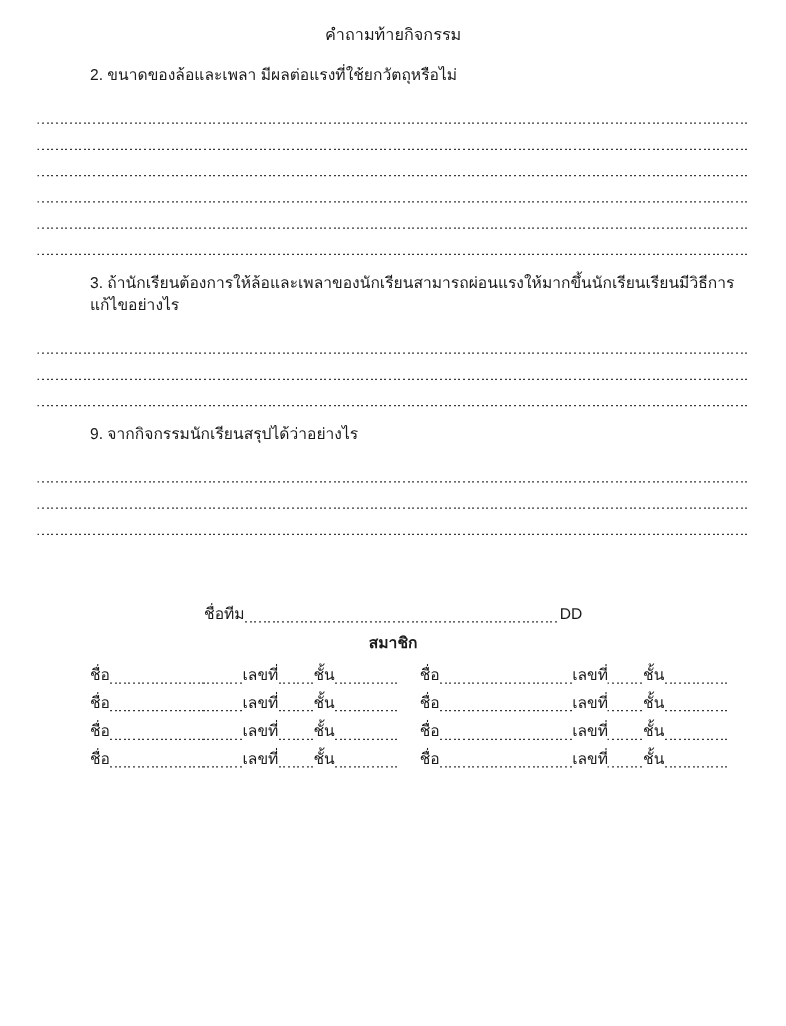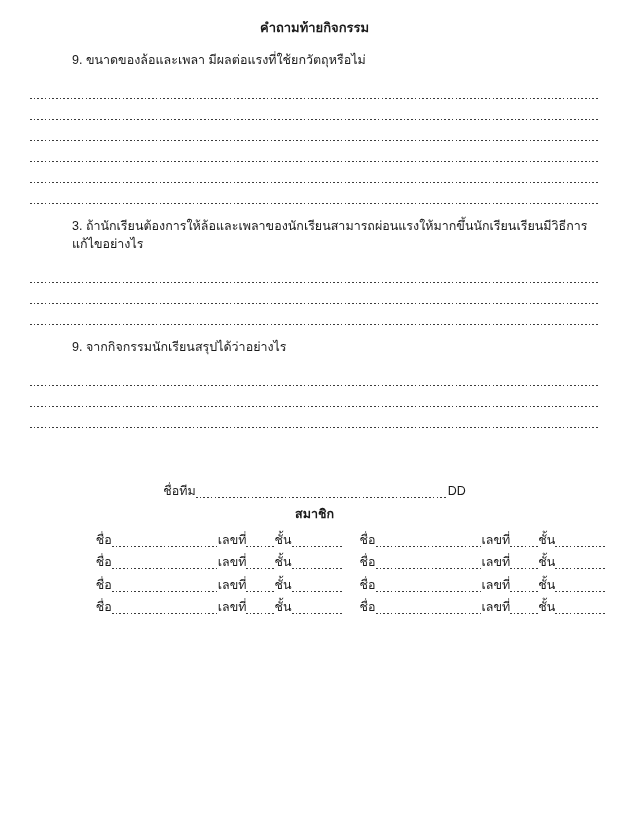--- a/index.html
+++ b/index.html
@@ -12,21 +12,21 @@
     background: #ffffff;
     color: #1a1a1a;
     font-family: "Liberation Sans", "DejaVu Sans", sans-serif;
     font-size: 12.5px;
     line-height: 1.45;
     overflow: hidden;
   }
   .doc-title {
     padding-top: 19px;
     text-align: center;
-    font-weight: bold;
+    font-weight: normal;
     font-size: 13px;
   }
   .question-label {
     margin-left: 72px;
     margin-right: 30px;
     margin-top: 13px;
     margin-bottom: 9px;
   }
   .answer-lines { margin: 0 29px 0 30px; }
   .answer-line {
@@ -50,37 +50,36 @@
     text-align: center;
     font-weight: bold;
     margin-top: 5px;
     margin-bottom: 3px;
   }
   .member-row {
     display: flex;
     align-items: flex-end;
     margin-left: 72px;
     height: 22.5px;
-    justify-content: center;
   }
   .member-entry { display: flex; align-items: flex-end; }
   .member-entry .field-label { white-space: nowrap; }
   .name-dots  { width: 106px; }
   .num-dots   { width: 28px; }
   .grade-dots { width: 50px; }
   .entry-gap  { width: 18px; }
 </style>
 </head>
 <body>
 
 <div class="page">
 
   <div class="doc-title">คำถามท้ายกิจกรรม</div>
 
-  <div class="question-label">9. ขนาดของล้อและเพลา มีผลต่อแรงที่ใช้ยกวัตถุหรือไม่</div>
+  <div class="question-label">2. ขนาดของล้อและเพลา มีผลต่อแรงที่ใช้ยกวัตถุหรือไม่</div>
   <div class="answer-lines">
     <div class="answer-line"></div>
     <div class="answer-line"></div>
     <div class="answer-line"></div>
   </div>
 
   <div class="answer-lines">
     <div class="answer-line"></div>
     <div class="answer-line"></div>
     <div class="answer-line"></div>

